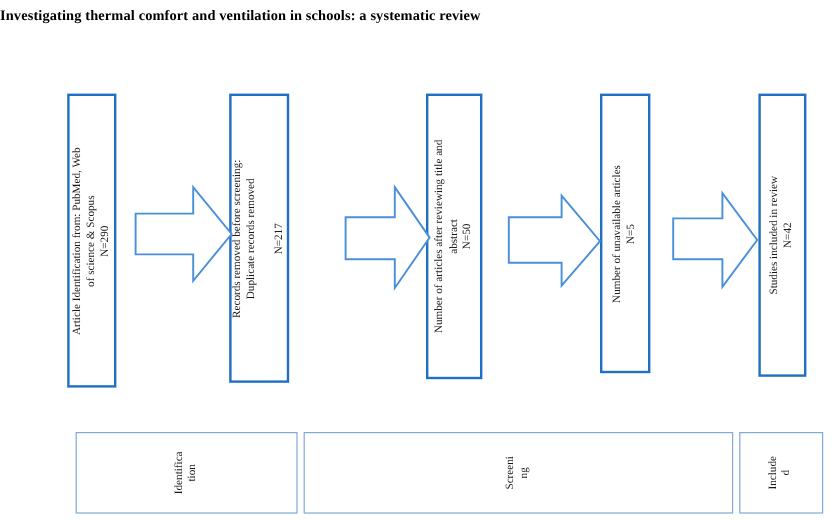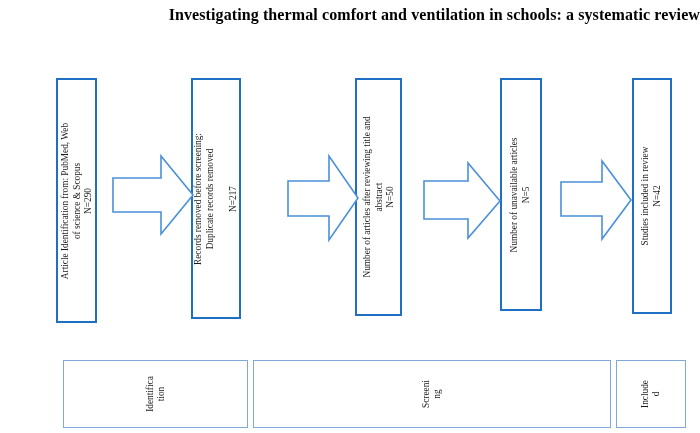--- a/index.html
+++ b/index.html
@@ -19,24 +19,24 @@
     left: 0; top: 0;
     width: 700px;
     height: 433px;
   }
   
   .fig-title {
     position: absolute;
     left: 0;
     top: 6px;
     width: 700px;
-    text-align: right;
+    text-align: left;
     font-family: "Liberation Serif", serif;
     font-weight: bold;
-    font-size: 16px;
+    font-size: 12px;
     color: #000000;
     letter-spacing: 0.1px;
   }
   
   .stage-box {
     position: absolute;
     box-sizing: border-box;
     border: 2.2px solid #1F6FC4;
     background: #ffffff;
     overflow: hidden;

